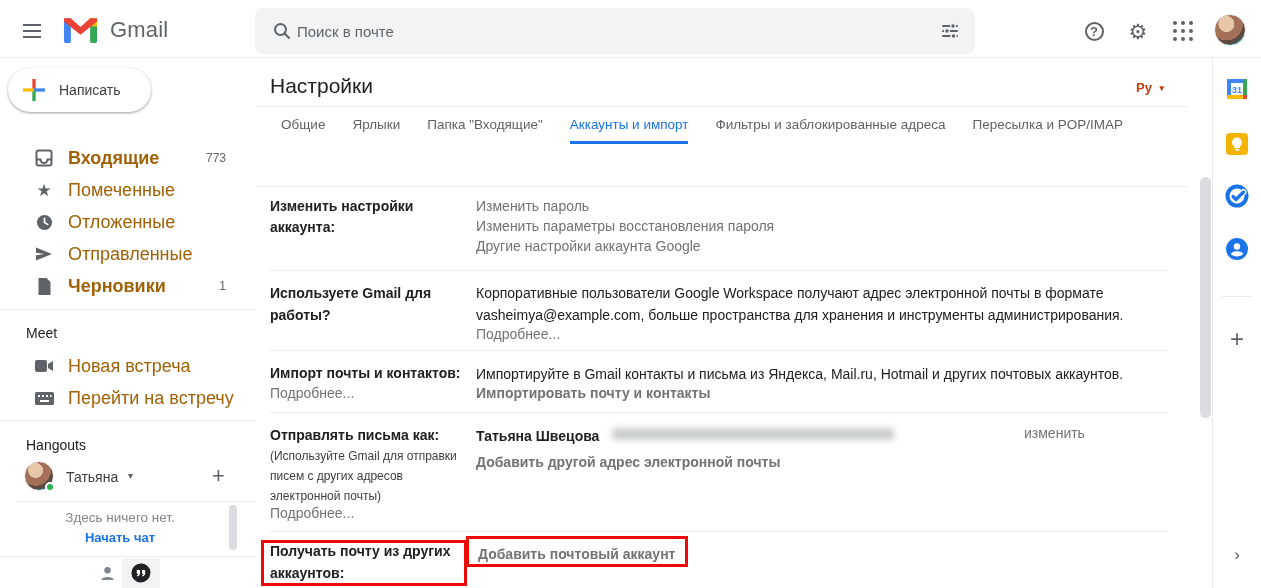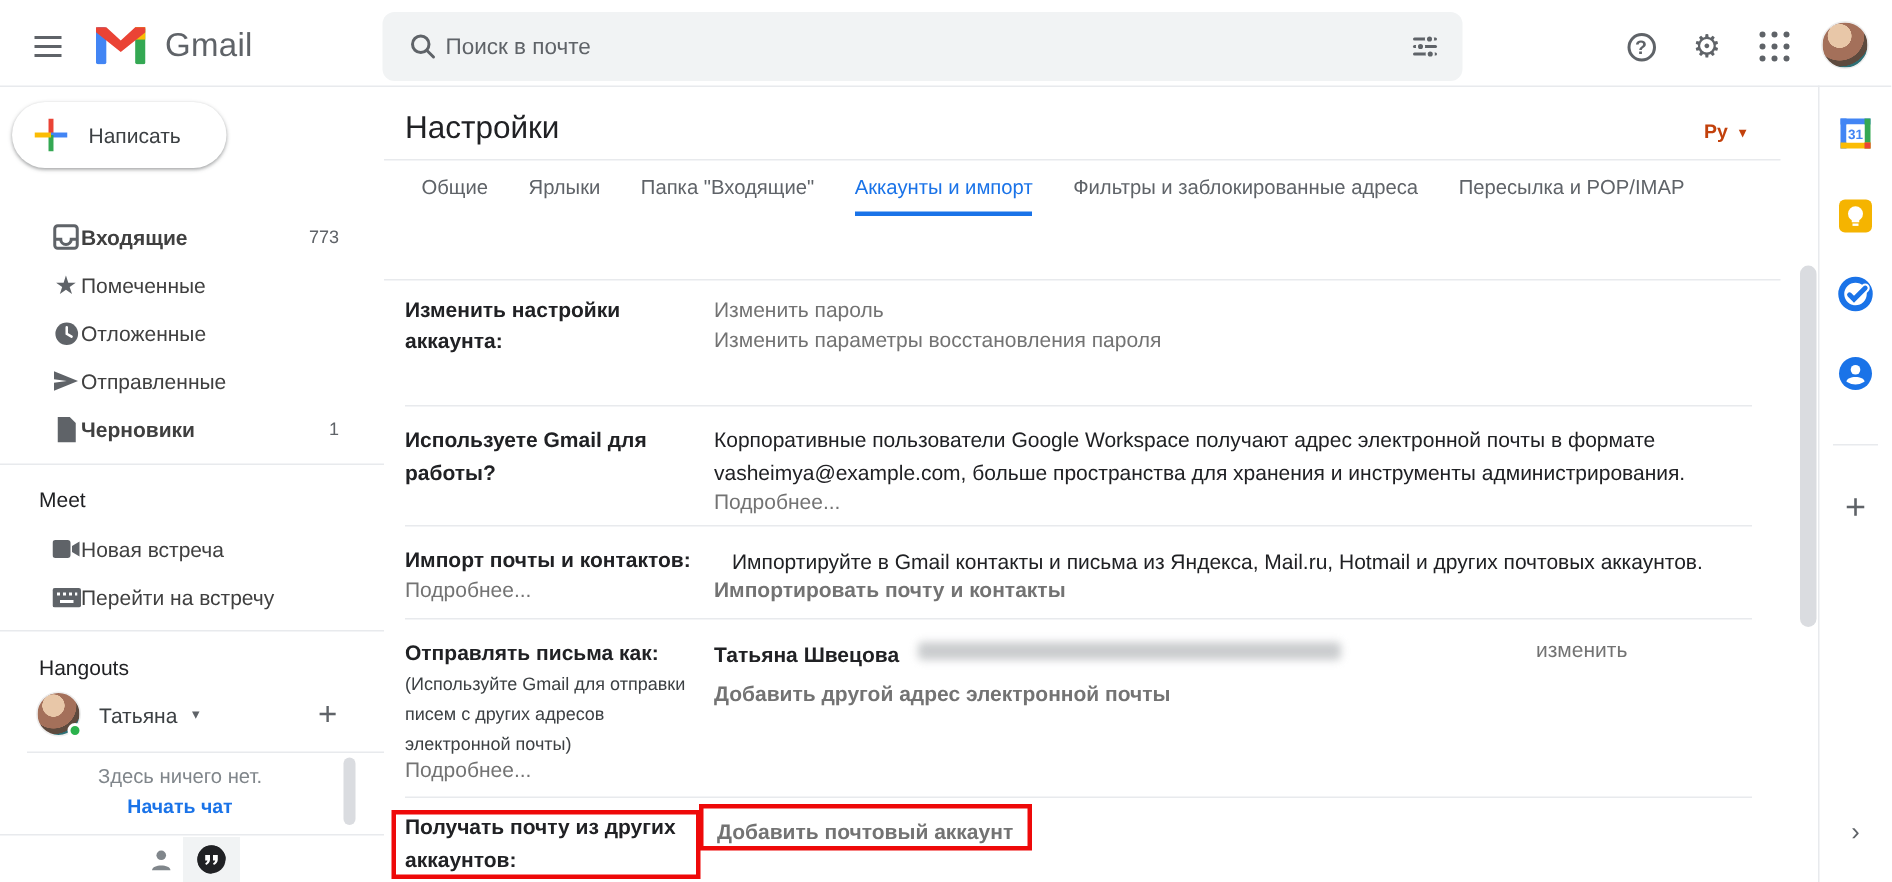--- a/index.html
+++ b/index.html
@@ -32,21 +32,21 @@
 
   
   .compose { left:8px; top:68px; width:143px; height:44px; background:#fff; border-radius:24px;
     box-shadow:0 1px 3px rgba(60,64,67,.35), 0 1px 2px rgba(60,64,67,.2);
     display:flex; align-items:center; cursor:pointer; }
   .compose .plus { margin-left:15px; }
   .compose .lbl { margin-left:14px; font-size:14px; color:#3c4043; font-weight:500; }
   .nav-item { left:0; width:248px; height:32px; border-radius:0 16px 16px 0;
     display:flex; align-items:center; cursor:pointer; }
   .nav-item .nicon { width:20px; margin-left:34px; display:flex; justify-content:center; }
-  .nav-item .nlabel { font-size:14px; color:#404040; flex:1; }
+  .nav-item .nlabel { margin-left:14px; font-size:18px; color:#a16207; flex:1; }
   .nav-item .ncount { margin-right:22px; font-size:12px; color:#5f6368; }
   .bold { font-weight:700; }
   .section-title { font-size:14px; color:#202124; font-weight:500; }
   .glyph { color:#5f6368; }
   .hang-avatar { width:30px; height:30px; }
   .green-dot { width:10px; height:10px; background:#1db954; background:#2bb24c; border:2px solid #fff;
     border-radius:50%; }
   .muted { color:#80868b; }
   .link-blue { color:#1a73e8; cursor:pointer;font-weight:bold; }
   .scroll-thumb { background:#dadce0; border-radius:6px; }
@@ -259,30 +259,31 @@
     <div class="tab">Папка "Входящие"</div>
     <div class="tab active">Аккаунты и импорт</div>
     <div class="tab">Фильтры и заблокированные адреса</div>
     <div class="tab">Пересылка и POP/IMAP</div>
   </div>
   <div class="abs hline" style="left:256px;top:186px;width:931px;height:1px"></div>
 
   <div class="abs row-label" style="left:270px;top:196px;width:195px">Изменить настройки аккаунта:</div>
   <a class="abs set-link" style="left:476px;top:198px">Изменить пароль</a>
   <a class="abs set-link" style="left:476px;top:218px">Изменить параметры восстановления пароля</a>
+  <a class="abs set-link" style="left:476px;top:238px">Другие настройки аккаунта Google</a>
   <div class="abs hline" style="left:270px;top:270px;width:898px;height:1px"></div>
 
   <div class="abs row-label" style="left:270px;top:282px;width:195px;line-height:22px">Используете Gmail для работы?</div>
   <div class="abs row-text" style="left:476px;top:282px;width:680px">Корпоративные пользователи Google Workspace получают адрес электронной почты в формате vasheimya@example.com, больше пространства для хранения и инструменты администрирования.</div>
   <a class="abs set-link" style="left:476px;top:326px">Подробнее...</a>
   <div class="abs hline" style="left:270px;top:350px;width:898px;height:1px"></div>
 
   <div class="abs row-label" style="left:270px;top:363px;width:200px">Импорт почты и контактов:</div>
   <a class="abs set-link" style="left:270px;top:385px">Подробнее...</a>
-  <div class="abs row-text" style="left:488px;top:363px;white-space:nowrap">Импортируйте в Gmail контакты и письма из Яндекса, Mail.ru, Hotmail и других почтовых аккаунтов.</div>
+  <div class="abs row-text" style="left:476px;top:363px;white-space:nowrap">Импортируйте в Gmail контакты и письма из Яндекса, Mail.ru, Hotmail и других почтовых аккаунтов.</div>
   <a class="abs set-link bold" style="left:476px;top:385px">Импортировать почту и контакты</a>
   <div class="abs hline" style="left:270px;top:412px;width:898px;height:1px"></div>
 
   <div class="abs row-label" style="left:270px;top:425px;width:200px">Отправлять письма как:</div>
   <div class="abs note" style="left:270px;top:446px;width:190px">(Используйте Gmail для отправки писем с других адресов электронной почты)</div>
   <a class="abs set-link" style="left:270px;top:505px">Подробнее...</a>
   <div class="abs row-text bold" style="left:476px;top:425px">Татьяна Швецова</div>
   <div class="abs redacted" style="left:612px;top:428px;width:282px;height:12px"></div>
   <a class="abs set-link" style="left:1024px;top:425px">изменить</a>
   <a class="abs set-link bold" style="left:476px;top:454px">Добавить другой адрес электронной почты</a>

